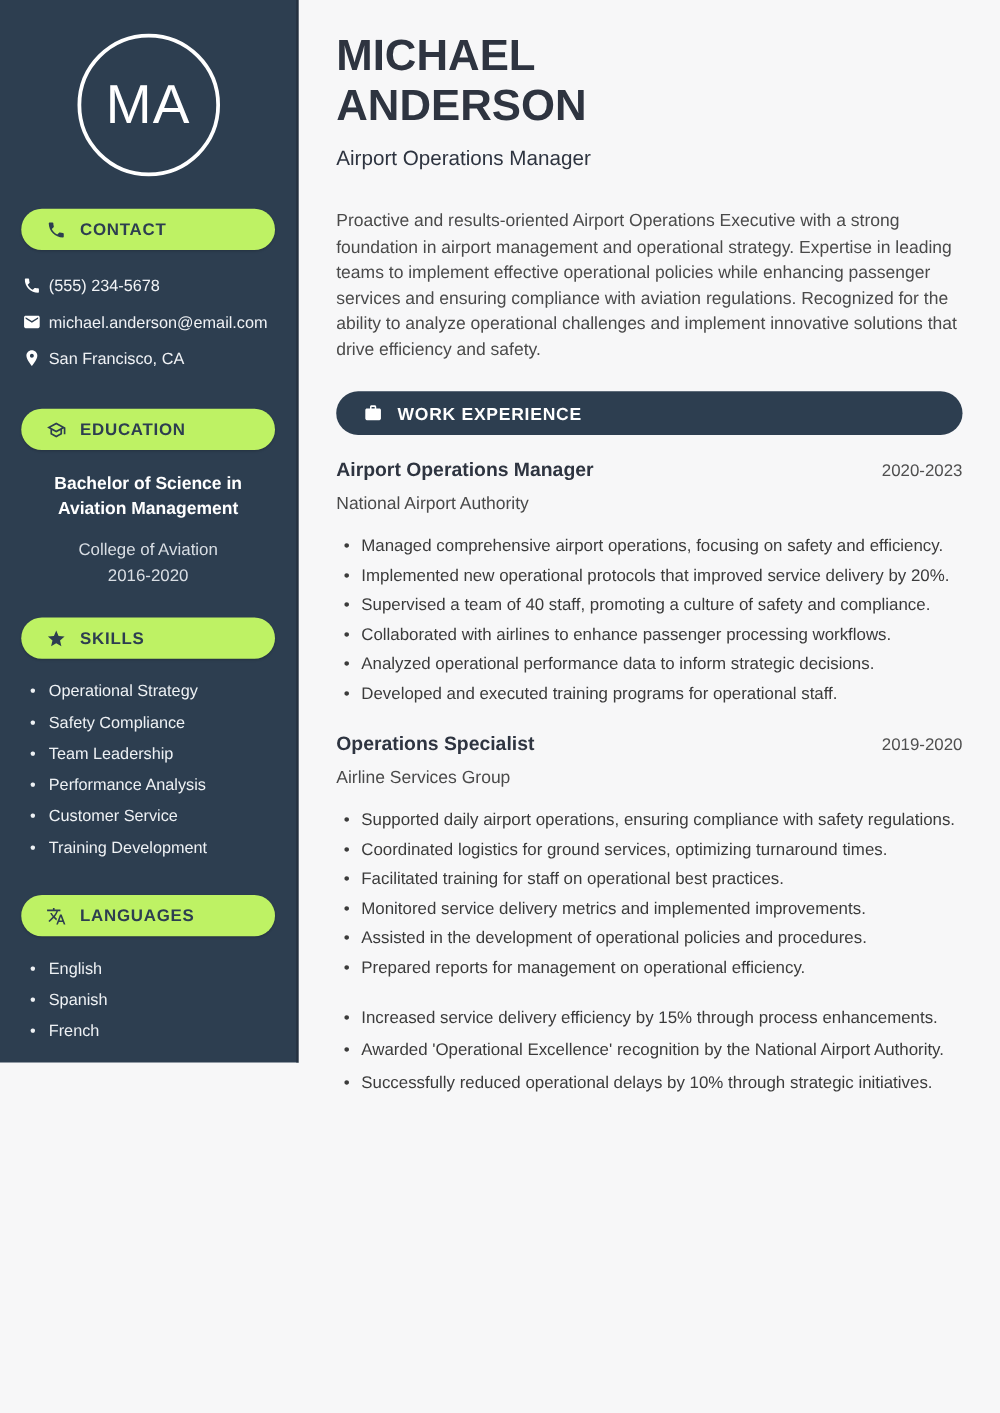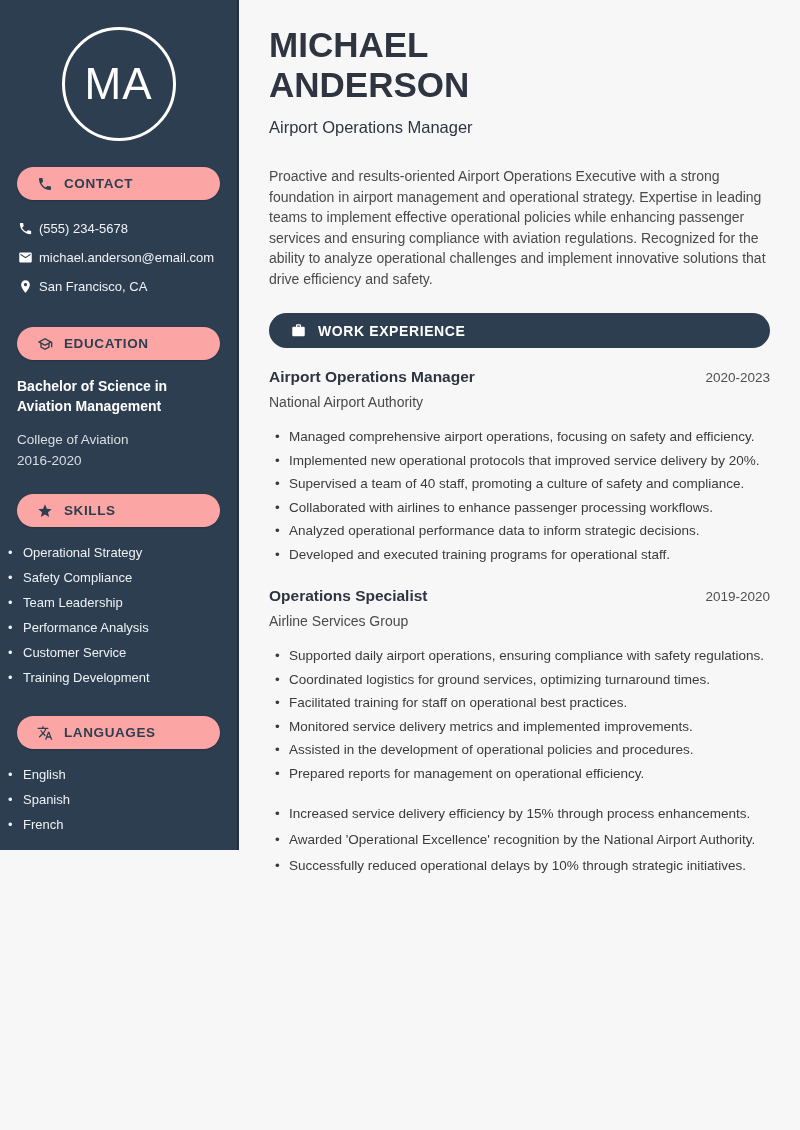--- a/index.html
+++ b/index.html
@@ -24,40 +24,40 @@
     width: 114px; height: 114px;
     margin: 27px auto 0;
     border: 3px solid #ffffff;
     border-radius: 50%;
     display: flex; align-items: center; justify-content: center;
   }
   .avatar span {
     font-size: 44px; color: #ffffff; letter-spacing: 1px; font-weight: 400;
   }
   .side-pill {
-    background: #fca5a5; color: #2d3e50;
+    background: #bef264; color: #2d3e50;
     height: 33px; border-radius: 17px;
     margin: 26px 17px 0 17px;
     display: flex; align-items: center; gap: 11px;
     padding: 0 10px 0 20px;
     font-weight: bold; font-size: 13.5px; letter-spacing: 0.6px;
     box-shadow: 0 1px 2px rgba(0,0,0,0.18);
   }
   .side-pill svg { width: 16px; height: 16px; fill: #2d3e50; flex: none; }
   .contact-list { margin: 14px 0 0 18px; }
   .contact-row {
     display: flex; align-items: center; gap: 6px;
     height: 29px; font-size: 13px; color: #f0f2f5;
   }
   .contact-row svg { width: 15px; height: 15px; fill: #ffffff; flex: none; }
-  .edu-block { margin: 17px 17px 0 17px; }
+  .edu-block { margin: 17px 17px 0 17px; text-align: center; }
   .edu-degree { color: #ffffff; font-weight: bold; font-size: 14px; line-height: 19.5px; }
   .edu-school { margin-top: 16px; color: #d9dee4; font-size: 13.5px; }
   .edu-years  { margin-top: 6px;  color: #d9dee4; font-size: 13.5px; }
-  .side-list { list-style: none; margin: 13px 0 0 0; padding: 0 0 0 8px; }
+  .side-list { list-style: none; margin: 13px 0 0 16px; padding: 0 0 0 8px; }
   .side-list li {
     position: relative; padding-left: 15px;
     line-height: 25px; font-size: 13px; color: #eef1f4;
   }
   .side-list li::before { content: "•"; position: absolute; left: 0; color: #eef1f4; }
 
   
   .main { flex: 1; background: #f7f7f8; padding: 25px 30px 0 30px; }
   h1 { margin: 0; font-size: 35px; line-height: 40px; font-weight: 800; color: #2e3440; }
   h1 span { display: block; }

